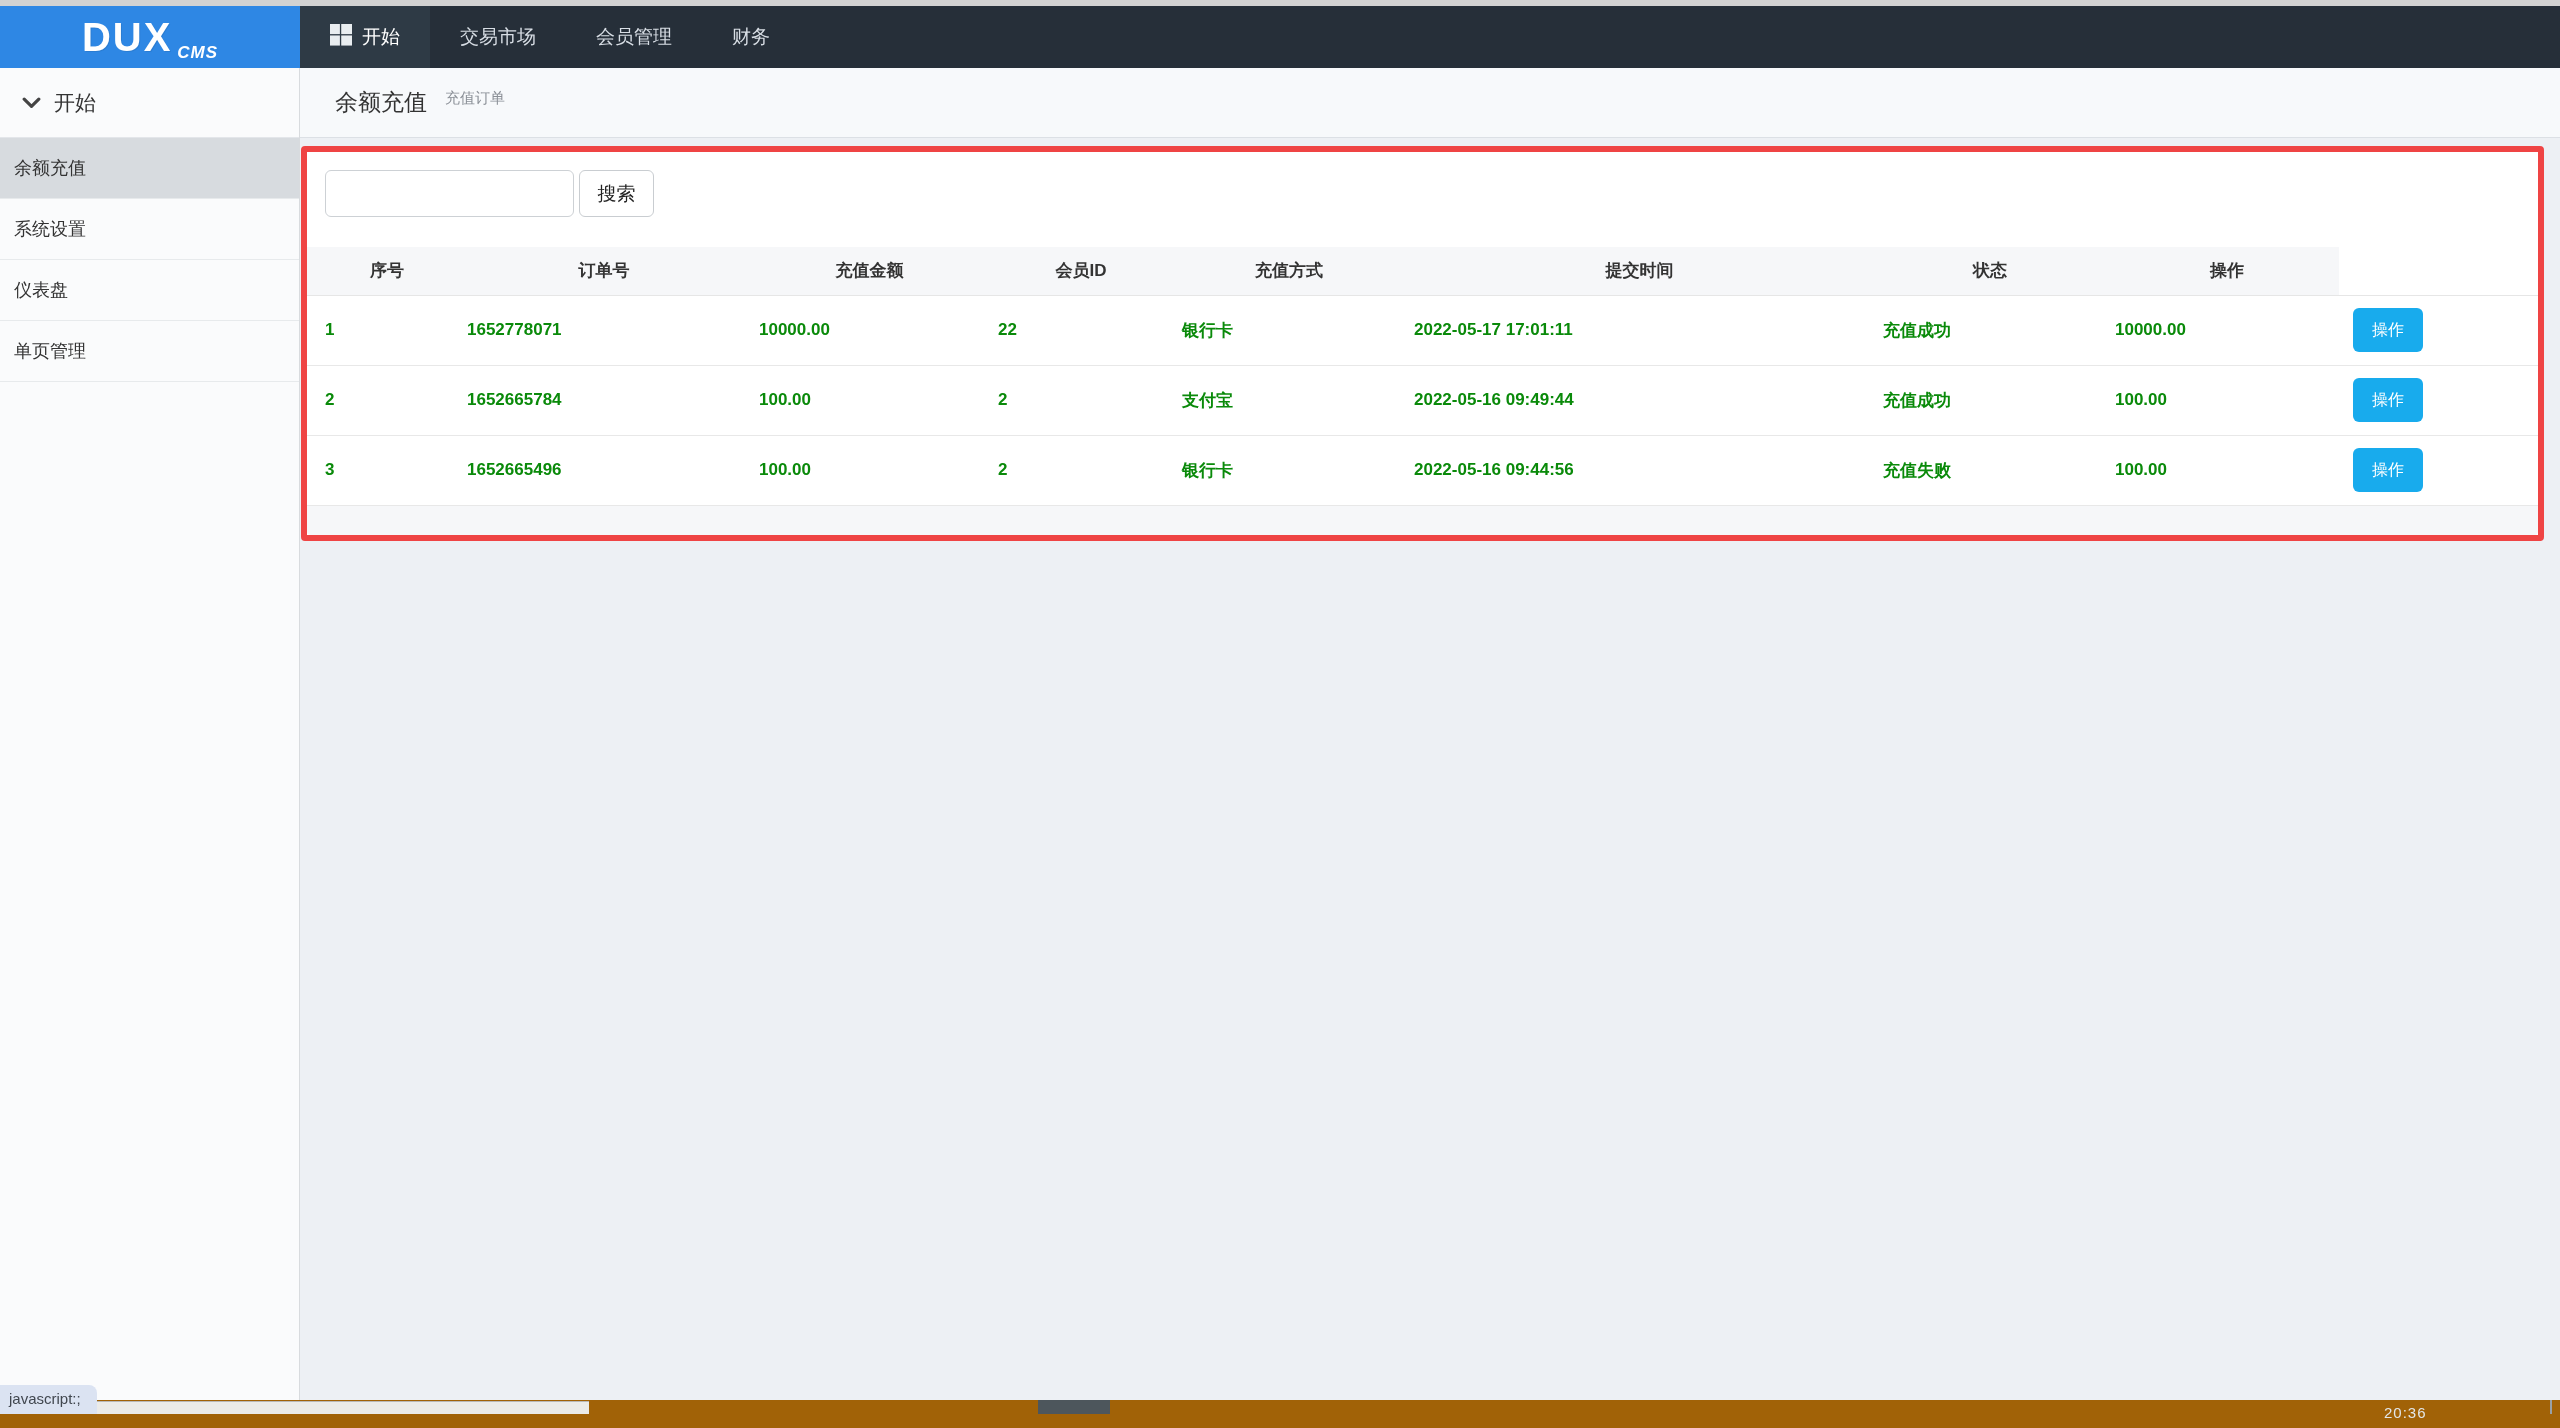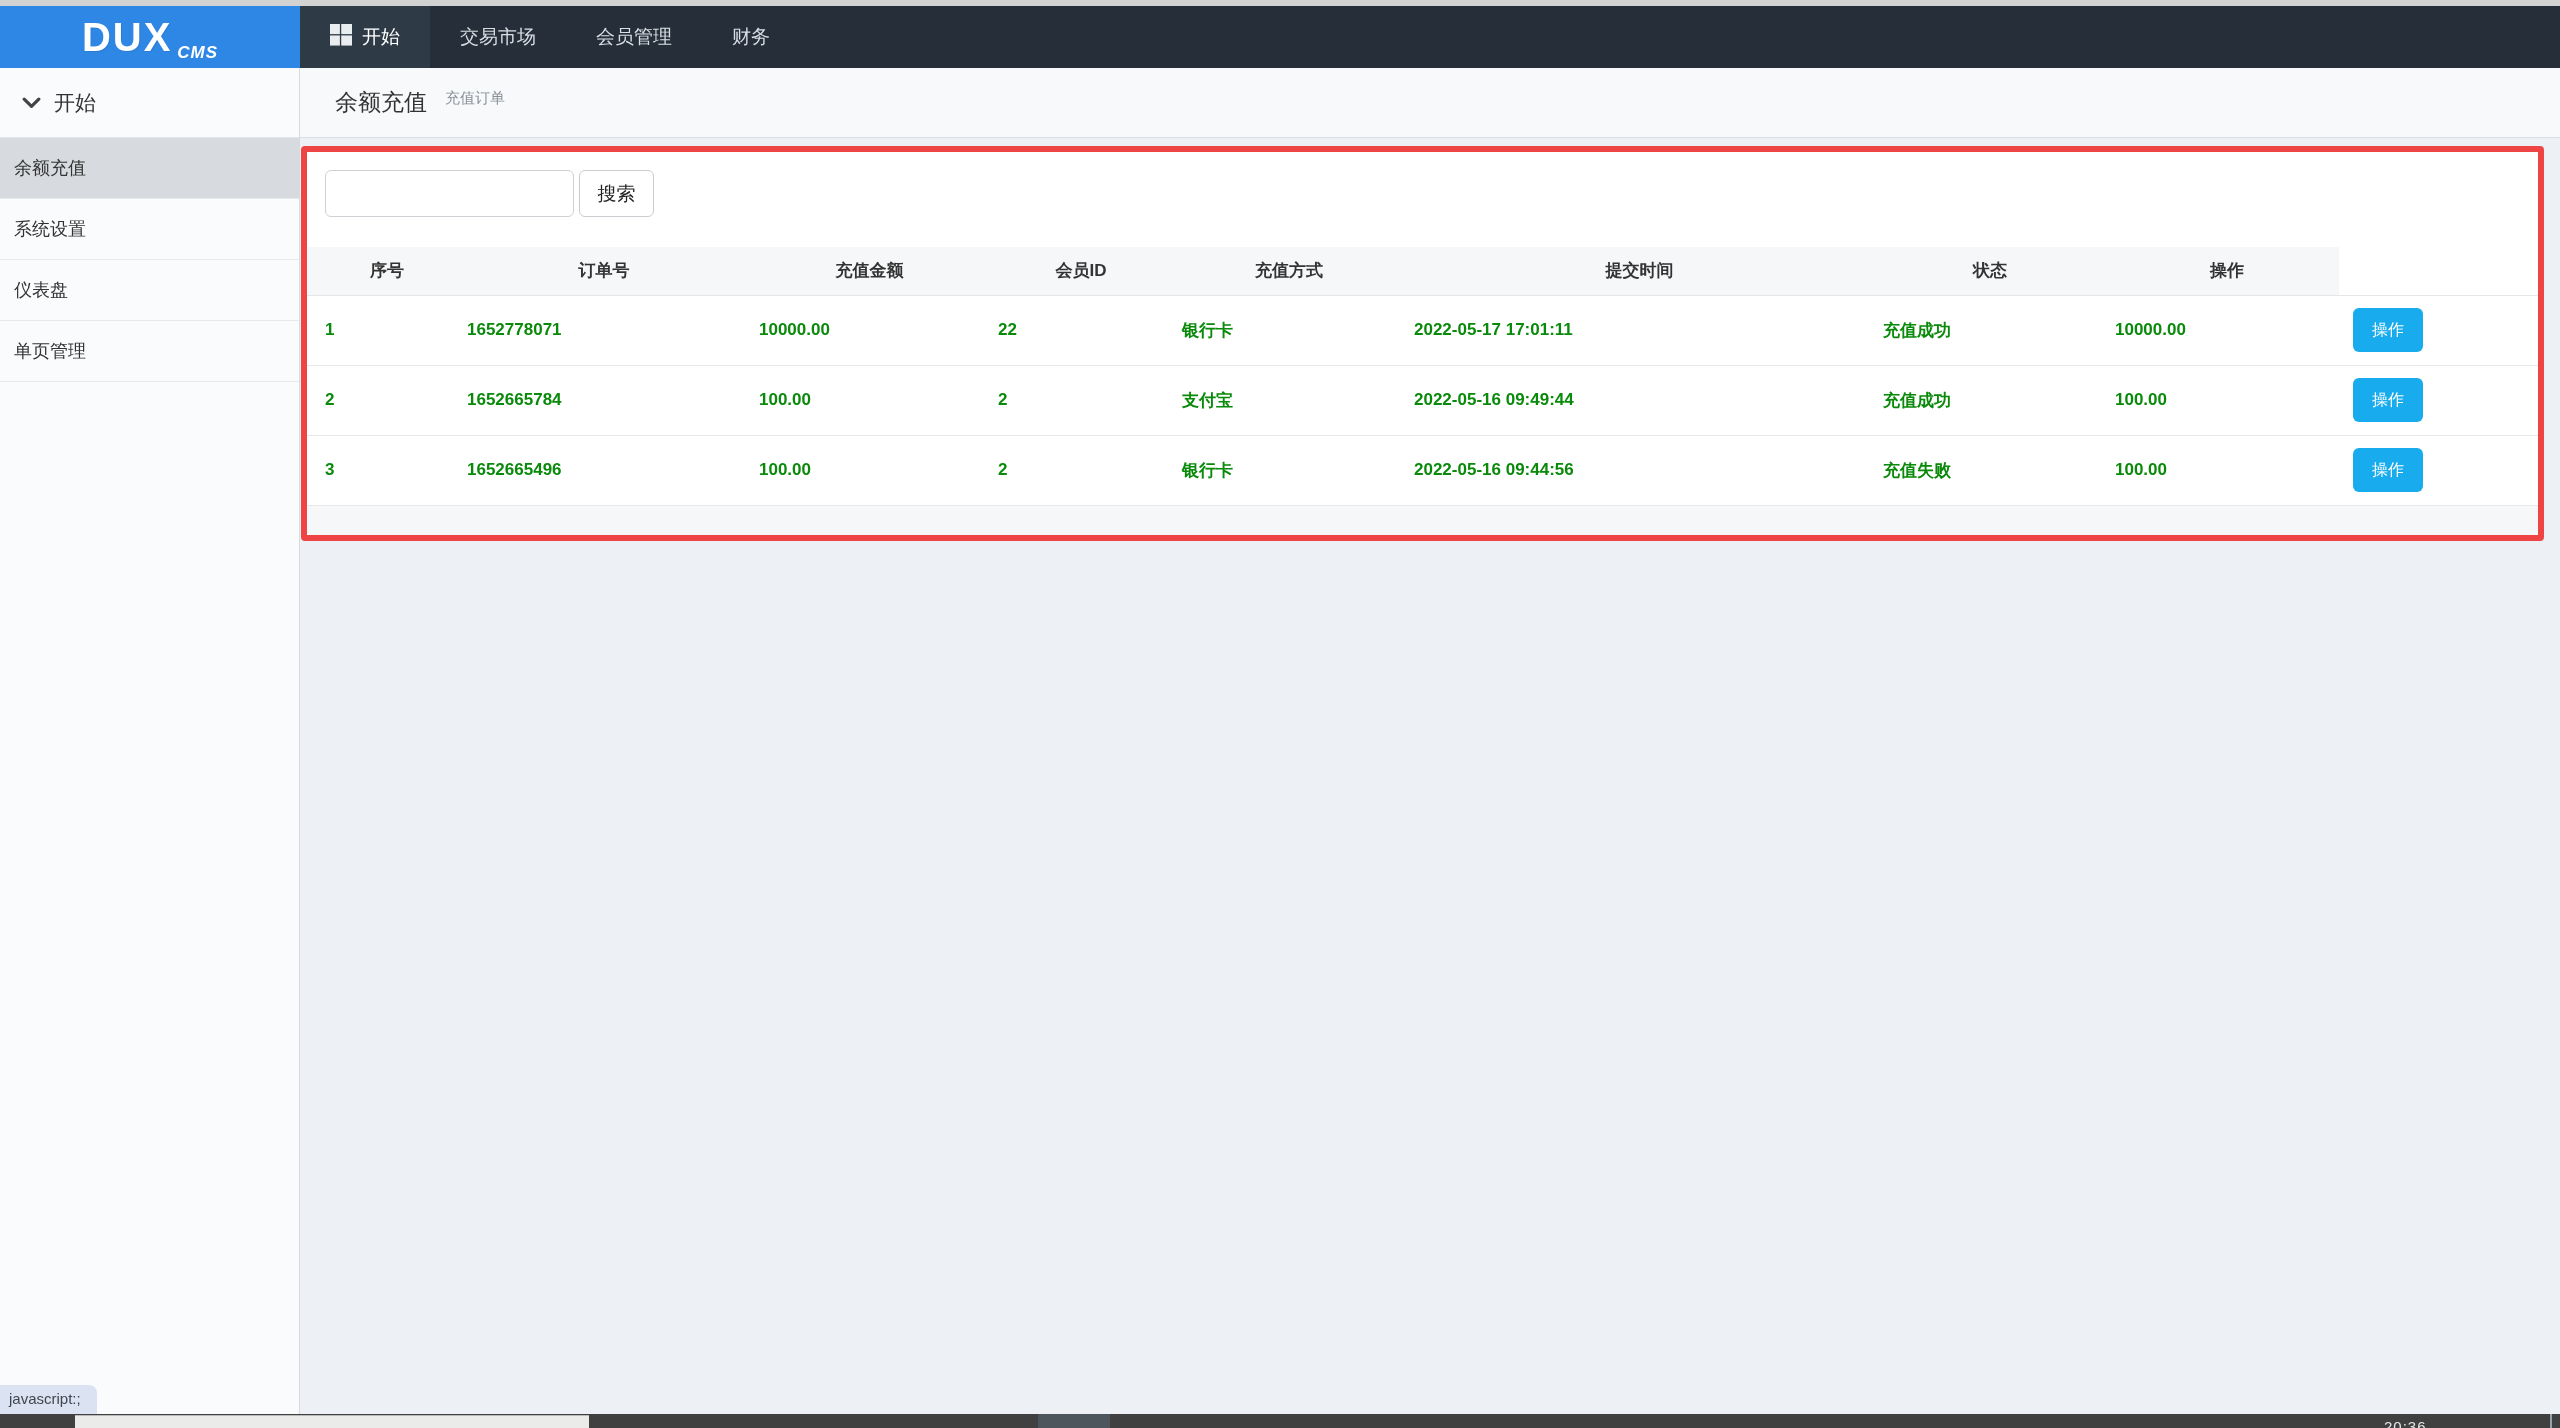--- a/index.html
+++ b/index.html
@@ -43,21 +43,21 @@
   .grid th.plain { background:#fff; }
   .grid td { height:70px; text-align:left; padding-left:18px; font-size:17px; font-weight:bold; color:#0a8a0a; border-bottom:1px solid #e8e8e8; background:#fff; }
   .grid td.action-cell { padding-left:14px; }
   .op-btn { width:70px; height:44px; background:#18abed; color:#fff; border:none; border-radius:6px; font-size:16px; cursor:pointer; }
   .panel-footer { height:29px; background:#f6f7f9; border-radius:0 0 4px 4px; }
 
   
   .js-tooltip { position:absolute; left:0; bottom:14px; background:#dbe3f2; color:#41474f; font-size:15px; padding:5px 16px 7px 9px; border-top-right-radius:8px; z-index:5; }
 
   
-  .taskbar { position:absolute; left:0; bottom:0; width:2560px; height:14px; background:#404040; overflow:hidden; z-index:4;text-align:right; }
+  .taskbar { position:absolute; left:0; bottom:0; width:2560px; height:28px; background:#a16207; overflow:hidden; z-index:4;text-align:right; }
   .task-app-light { position:absolute; left:75px; top:1px; width:514px; height:13px; background:#ebebe9; border-top:1px solid #b9b9b9; }
   .task-app-gray { position:absolute; left:1038px; top:0; width:72px; height:14px; background:#4d565c; }
   .task-clock { position:absolute; left:2384px; top:4px; font-size:15px; color:#e2e6e8; letter-spacing:1px; }
   .task-edge { position:absolute; left:2550px; top:0; width:2px; height:14px; background:#9aa1a6; }
 </style>
 </head>
 <body>
 
 <div class="top-strip"></div>
 

